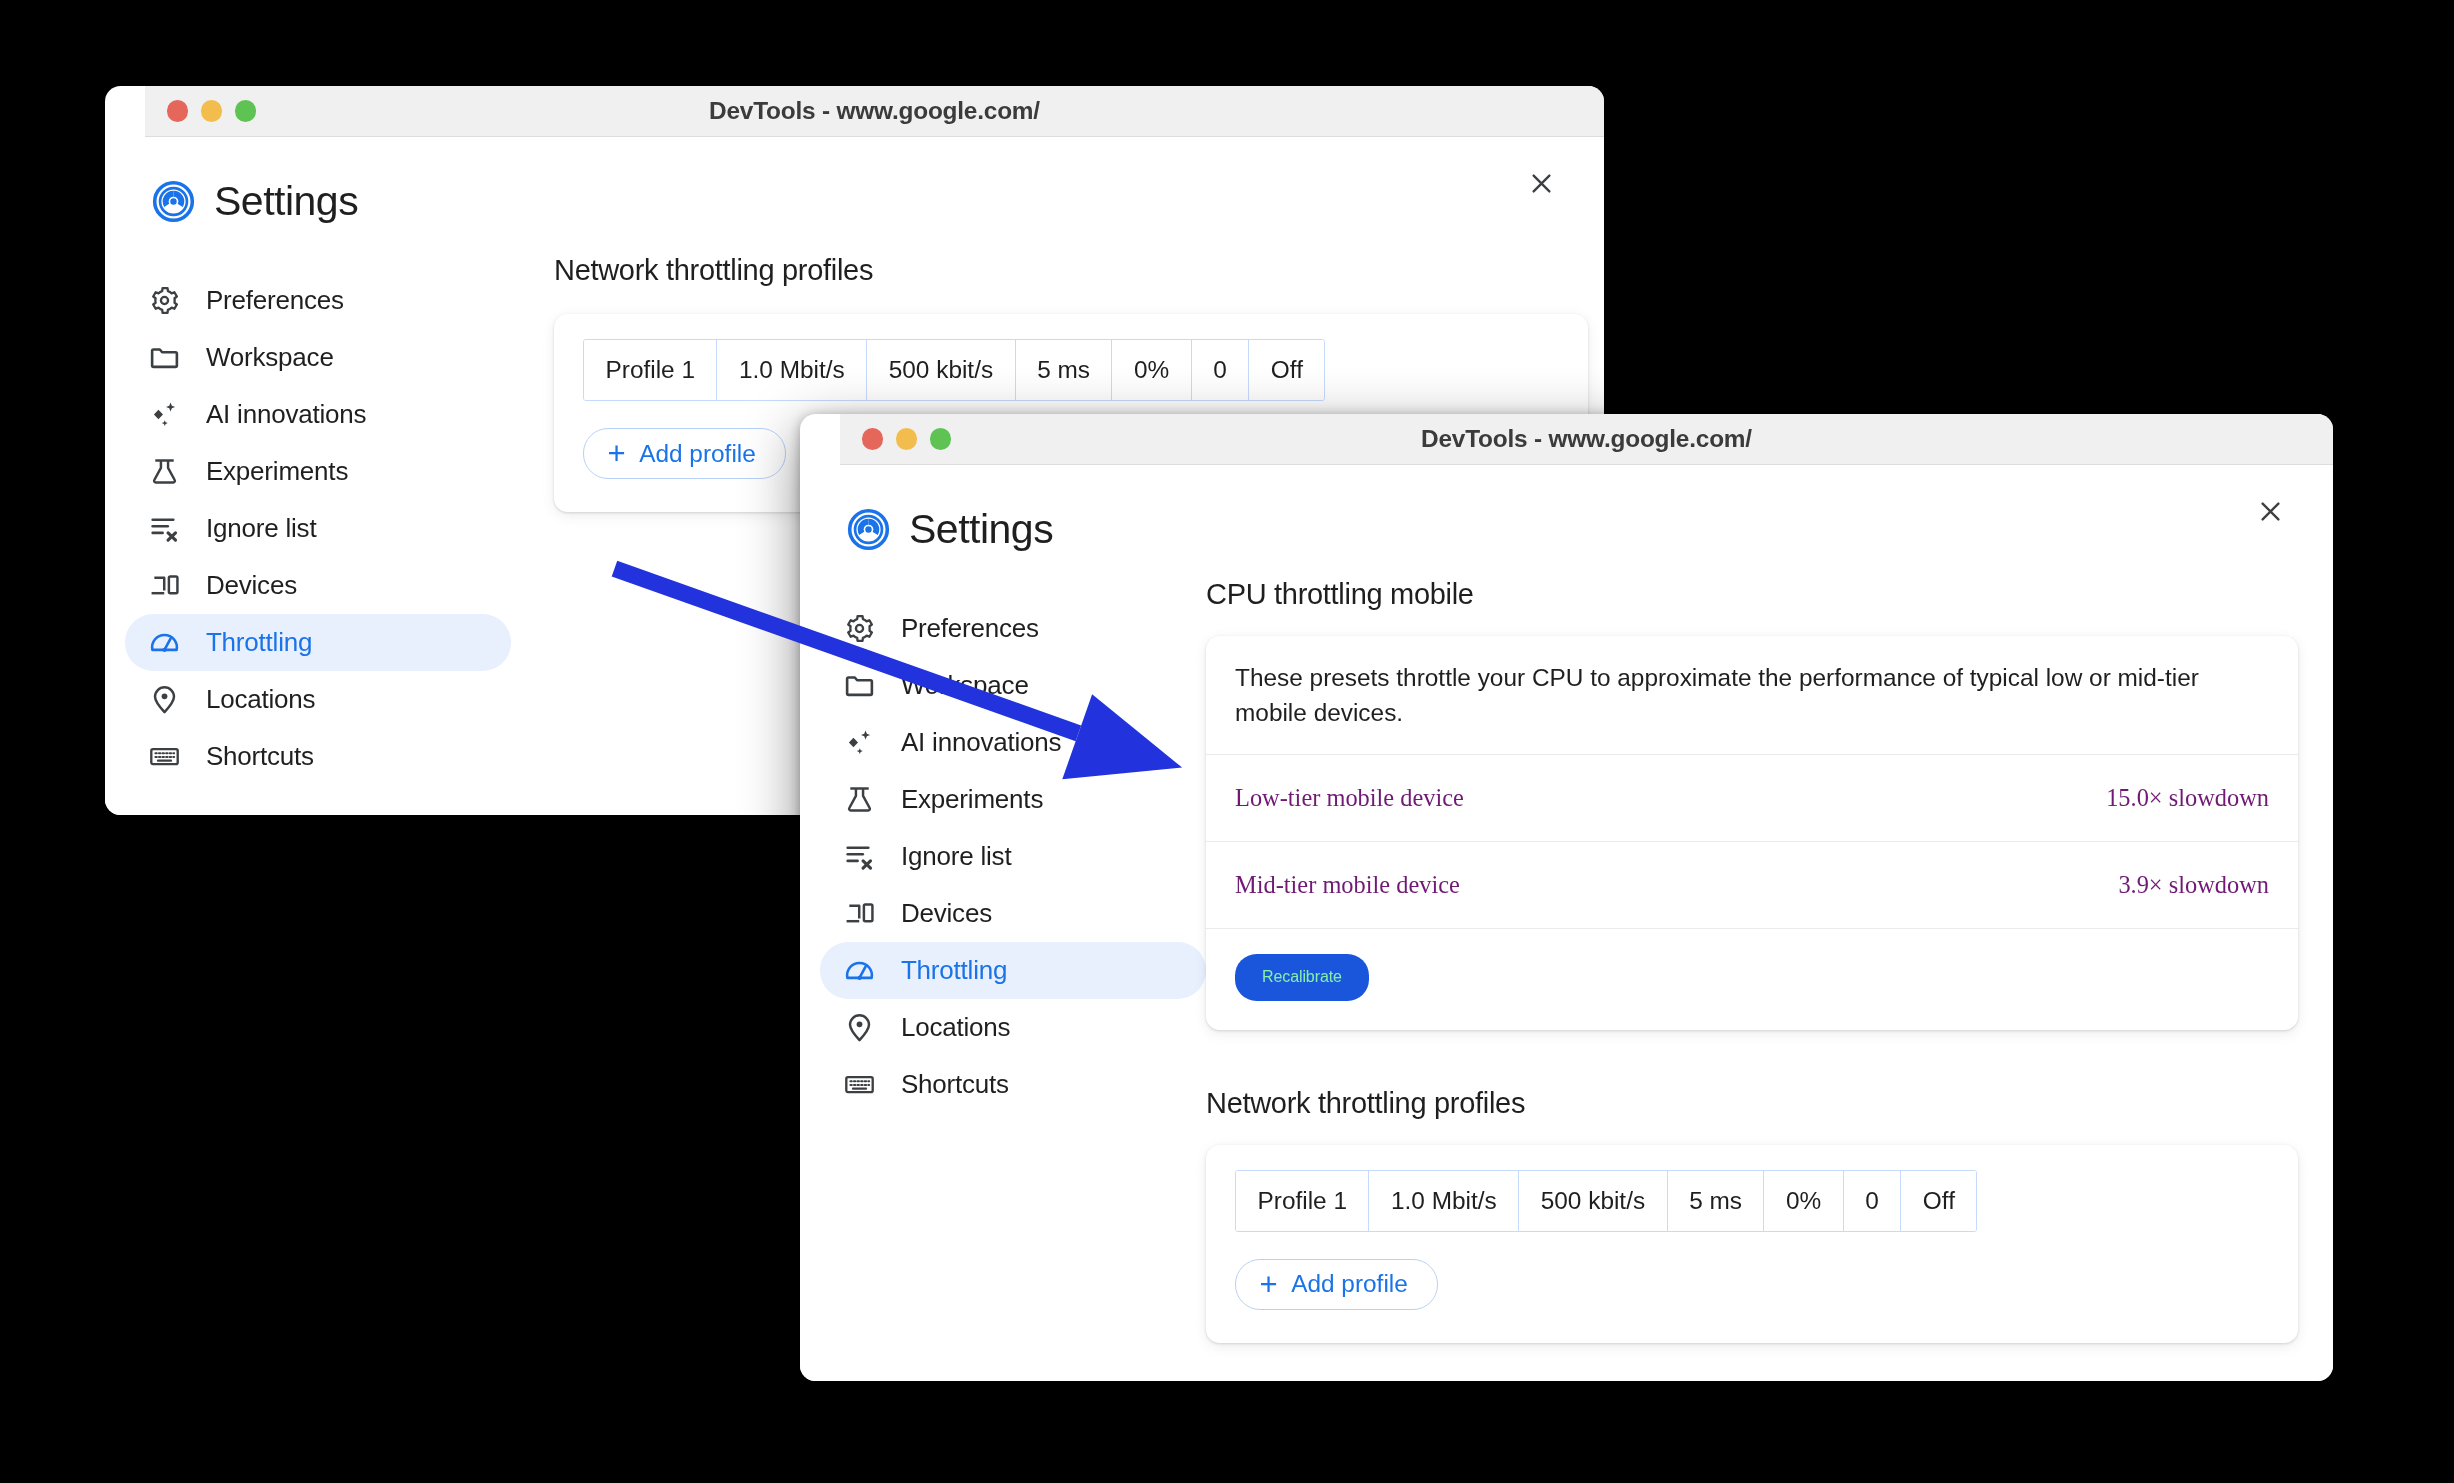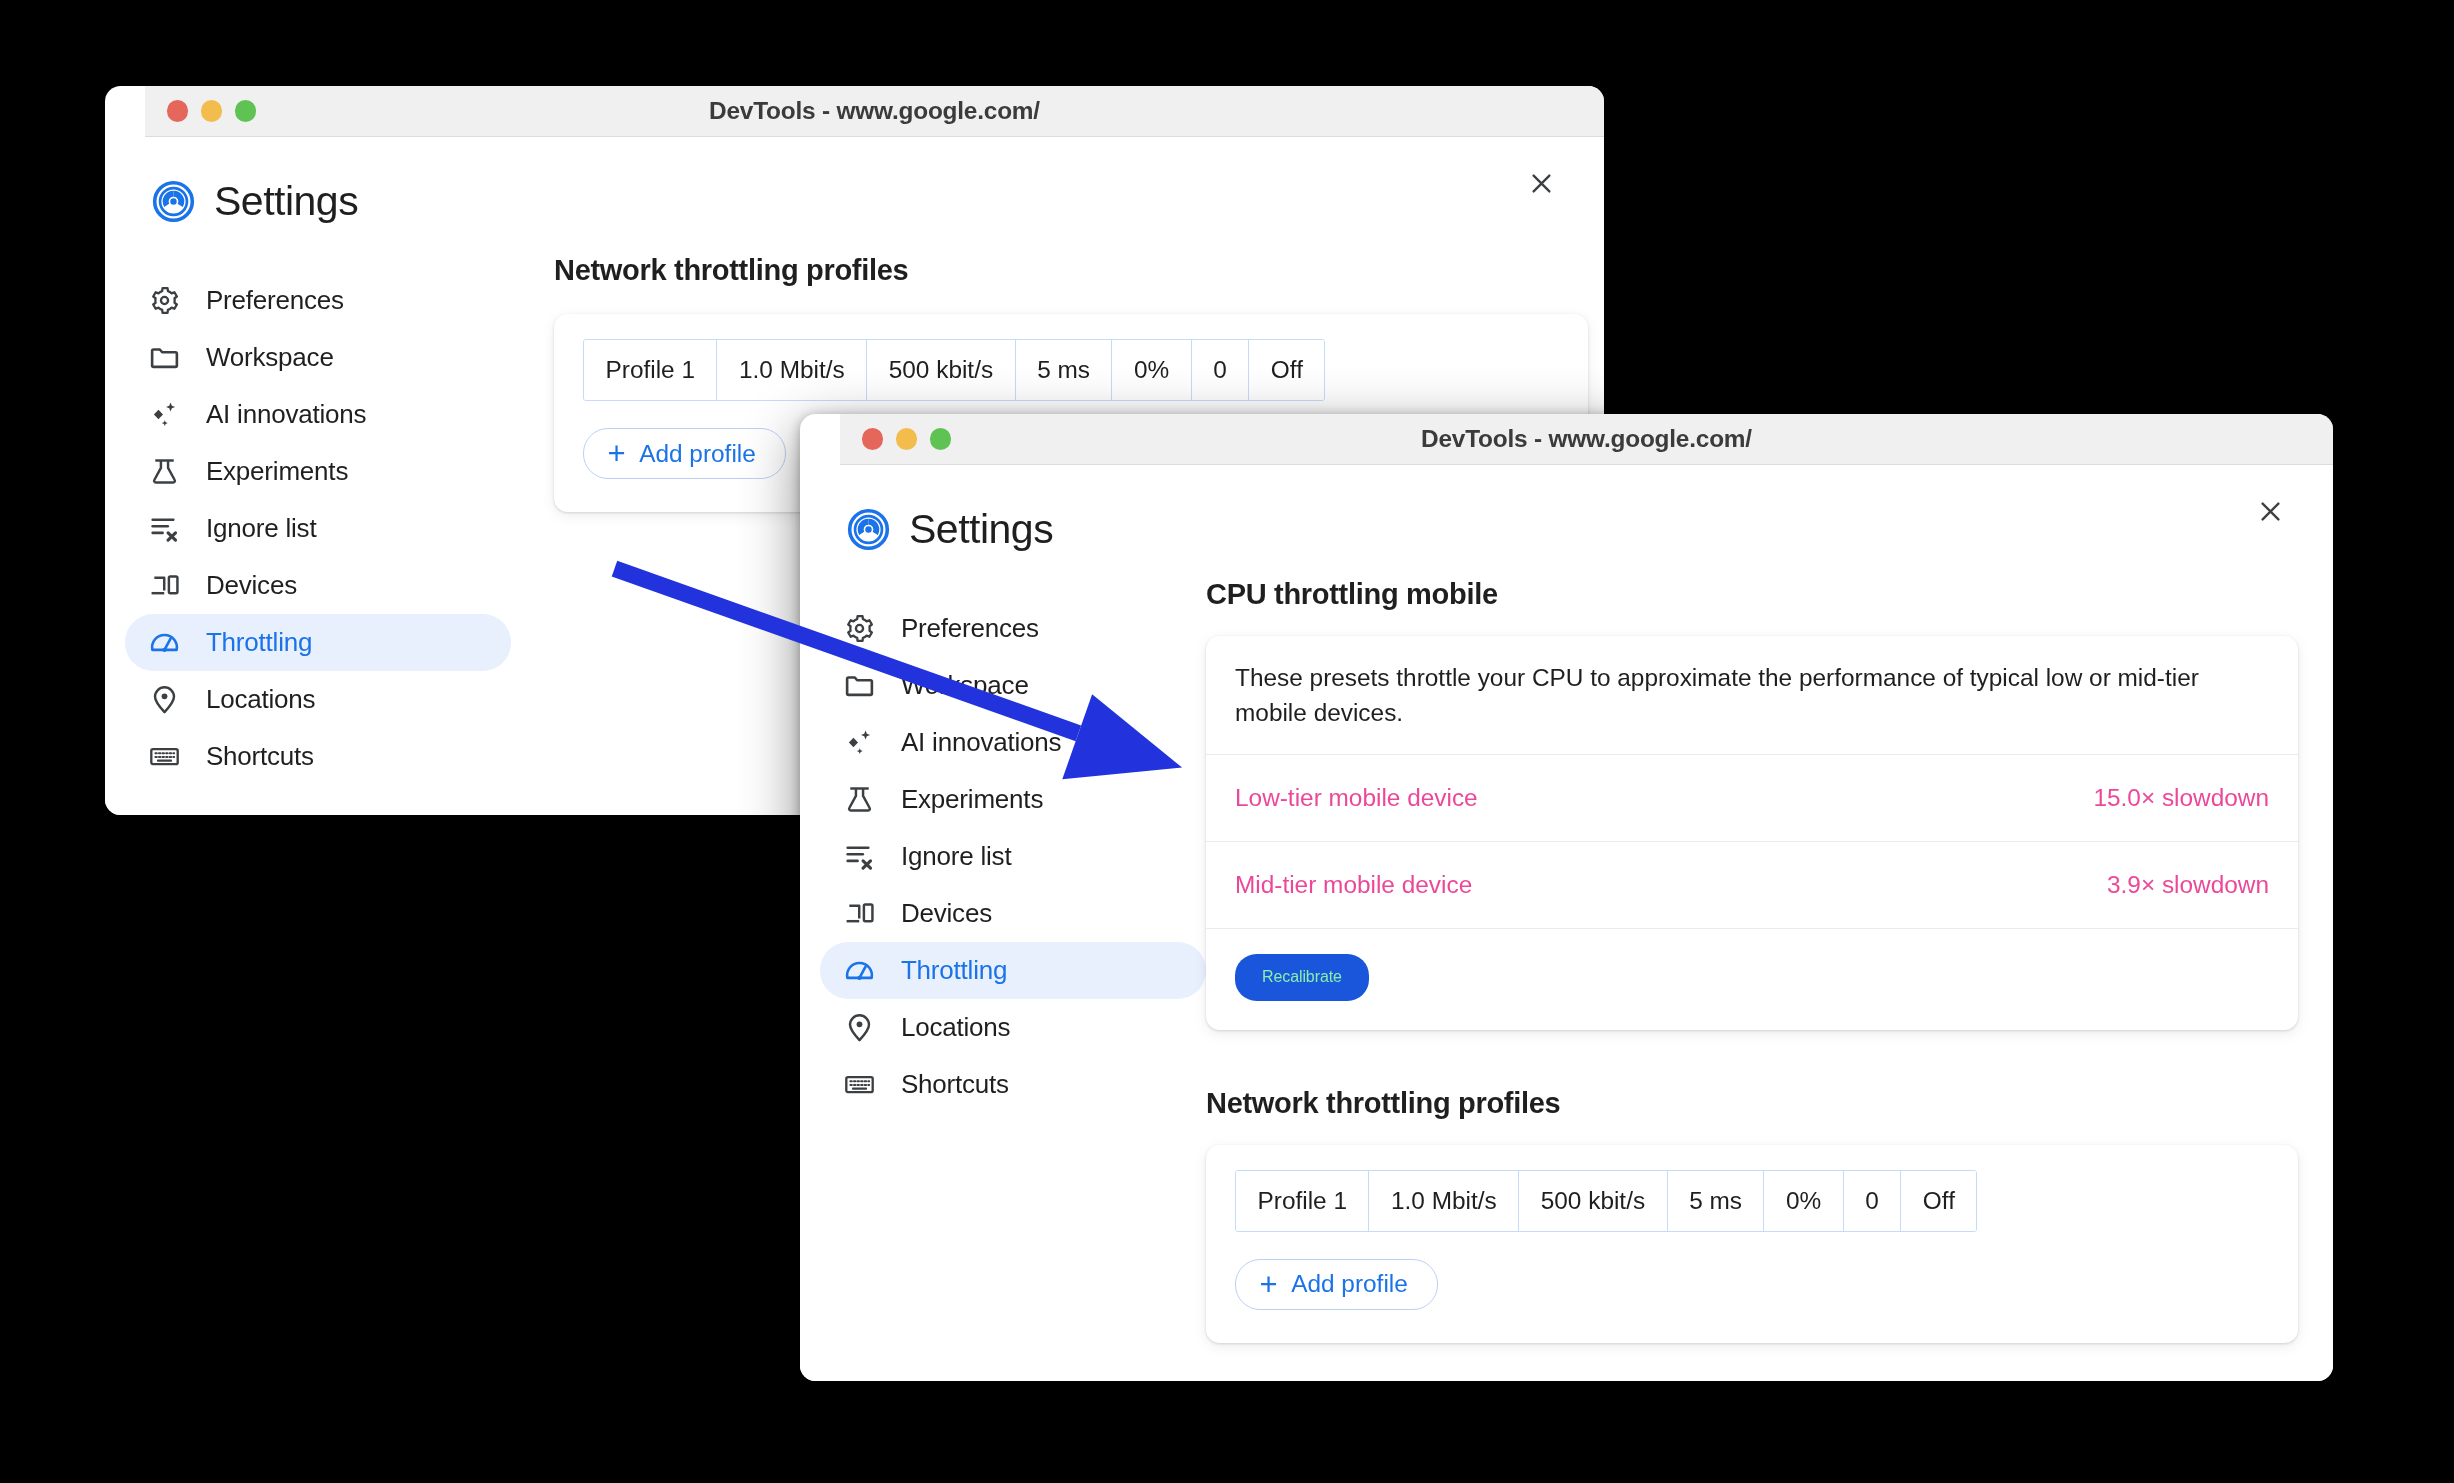--- a/index.html
+++ b/index.html
@@ -106,21 +106,21 @@
   .side-item .ico { width: 33px; height: 33px; flex: 0 0 33px; display: block; }
   .side-item .ico svg { width: 33px; height: 33px; display: block; }
   .side-item .lbl { font-size: 26px; white-space: nowrap; letter-spacing: -0.2px; }
   .side-item.active { background: #e8f0fe; color: #1a73e8; }
   .side-item.active .lbl { color: #1a73e8; text-align: right; }
 
   
   .content { position: absolute; }
   .section-title {
     font-size: 29px;
-    font-weight: bold;
+    font-weight: normal;
     color: #1f1f1f;
     letter-spacing: -0.3px;
   }
 
   .card {
     background: #ffffff;
     border-radius: 13.7px;
     box-shadow: 0 1px 2.9px rgba(0,0,0,0.14), 0 3.9px 13.7px rgba(0,0,0,0.07);
   }
 
@@ -130,22 +130,23 @@
     line-height: 1.42;
     color: #1f1f1f;
     border-bottom: 1px solid #eaeaea;
   }
   .preset-row {
     display: flex;
     align-items: center;
     justify-content: space-between;
     padding: 29px;
     font-size: 24.4px;
-    color: #ec4899;
+    color: #701a75;
     border-bottom: 1px solid #eaeaea;
+    font-family: Liberation Serif, serif;
   }
   .card-actions { padding: 25px 29px 29px 29px; }
 
   .btn-primary {
     background: #1a56db;
     color: #86efac;
     border: none;
     border-radius: 21.5px;
     padding: 0 27px;
     height: 47px;

